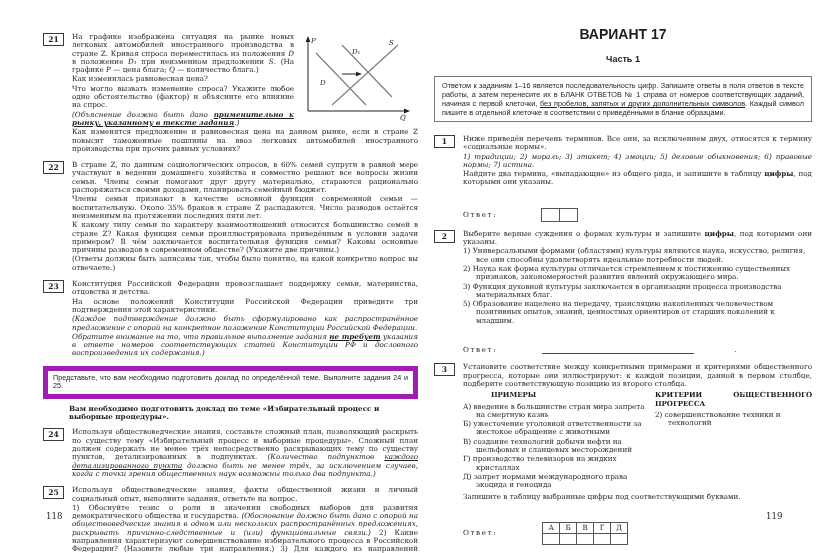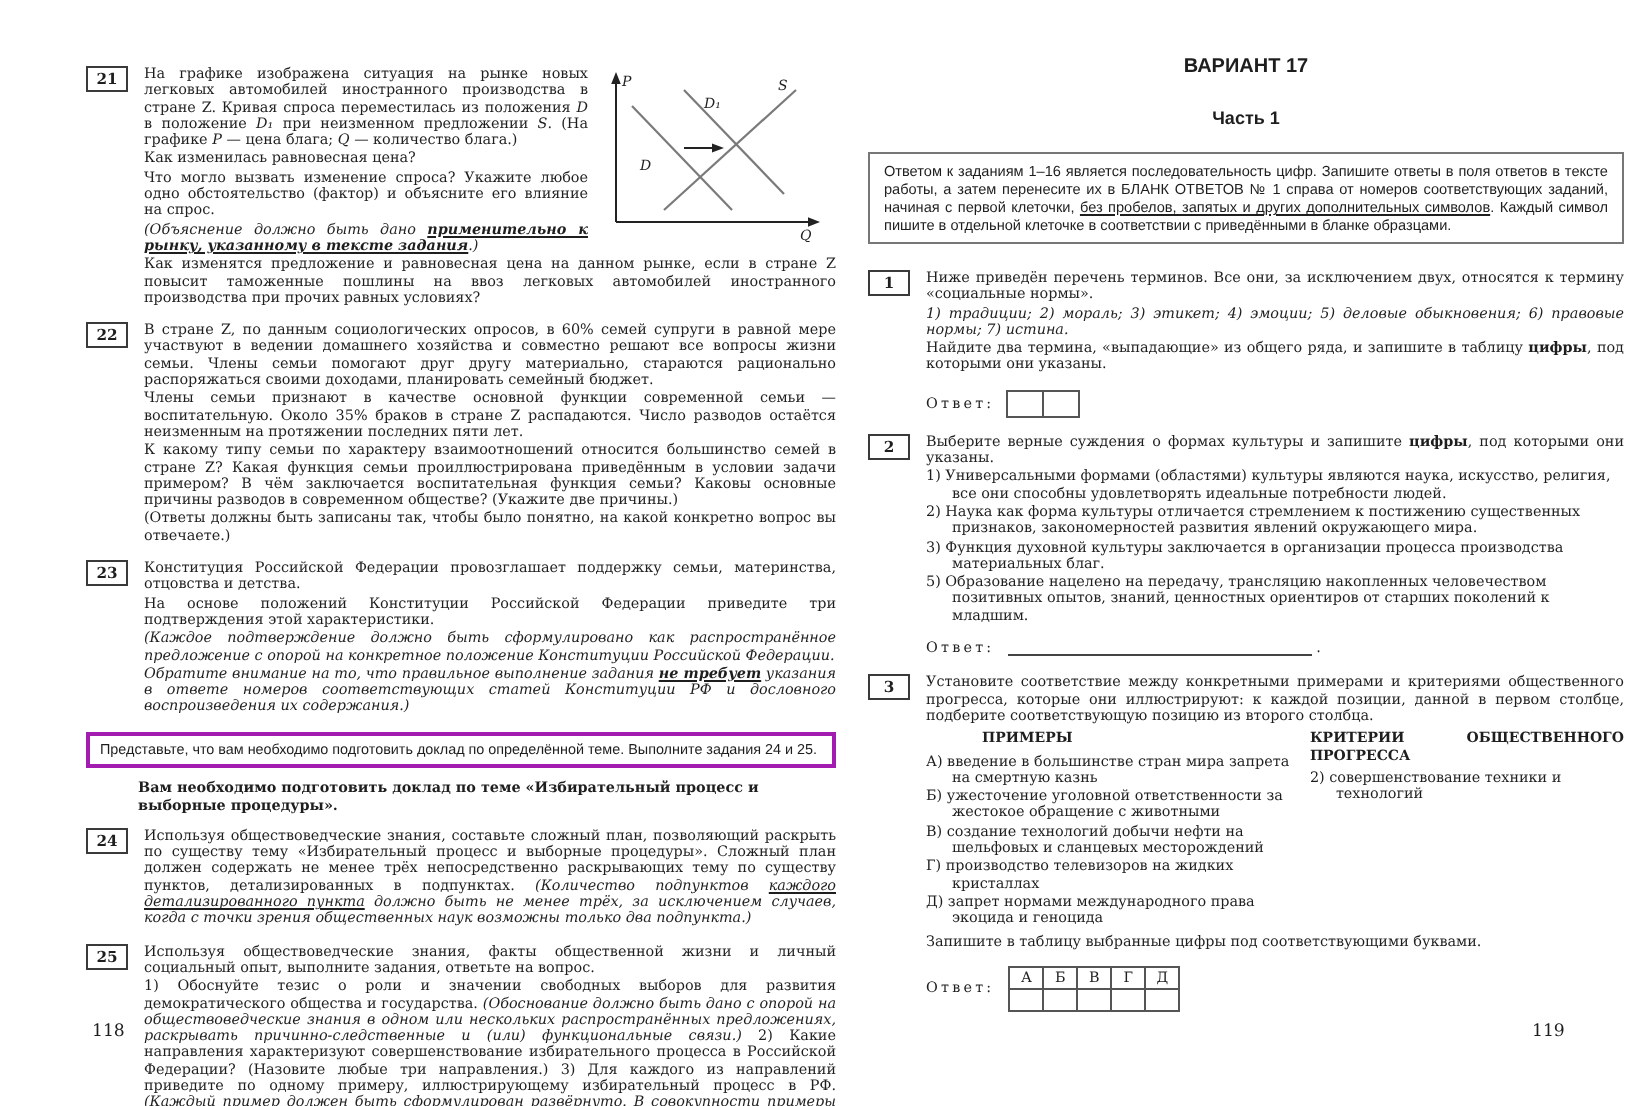--- a/index.html
+++ b/index.html
@@ -21,35 +21,35 @@
   .seg-b{font-weight:700;}
   .seg-u{text-decoration:underline;}
   .italic{font-style:italic;}
 
   
   .graphfig{float:right;width:124px;margin:-8px 0 2px 7px;}
   .graphfig svg{display:block;width:124px;height:88px;}
   .gtxt{font-family:"DejaVu Serif",serif;font-style:italic;font-size:7px;fill:#222;}
 
   
-  .note-box{border:2px solid #a21caf;padding:3px 5px;margin:5px 0 6px 0;
+  .note-box{border:5px solid #a21caf;padding:3px 5px;margin:5px 0 6px 0;
             font-family:"Liberation Sans",sans-serif;font-size:7.2px;line-height:8.6px;text-align:justify;}
   .theme-line{margin:0 0 7px 26px;font-weight:bold;}
 
   
   .v-title{text-align:center;font-family:"Liberation Sans",sans-serif;font-weight:700;
-           font-size:10px;line-height:12px;margin:2px 0 0 0;}
+           font-size:14px;line-height:12px;margin:2px 0 0 0;}
   .v-part{text-align:center;font-family:"Liberation Sans",sans-serif;font-weight:700;
           font-size:9px;line-height:10px;margin:14px 0 0 0;}
   .instr-box{border:1px solid #777;margin-top:12px;padding:4px 7px;
              font-family:"Liberation Sans",sans-serif;font-size:7.3px;line-height:9px;text-align:justify;}
   .q-first{margin-top:13px;}
 
   
-  .answer-row{display:flex;align-items:center;margin-top:8px;}
+  .answer-row{display:flex;align-items:center;margin-top:21px;gap:38px;}
   .answer-label{letter-spacing:1.6px;margin-right:7px;}
   .answer-cells{display:flex;}
   .acell{width:17px;height:12px;border:1px solid #555;margin-left:-1px;background:#fff;}
   .answer-line{display:inline-block;width:152px;border-bottom:1px solid #444;height:7px;margin-right:2px;}
   table.grid{border-collapse:collapse;}
   table.grid th,table.grid td{border:1px solid #555;width:16px;height:10px;padding:0;
         font-size:7.2px;font-weight:400;text-align:center;line-height:10px;}
 
   
   .match{display:flex;margin:3px 0 2px 0;}

